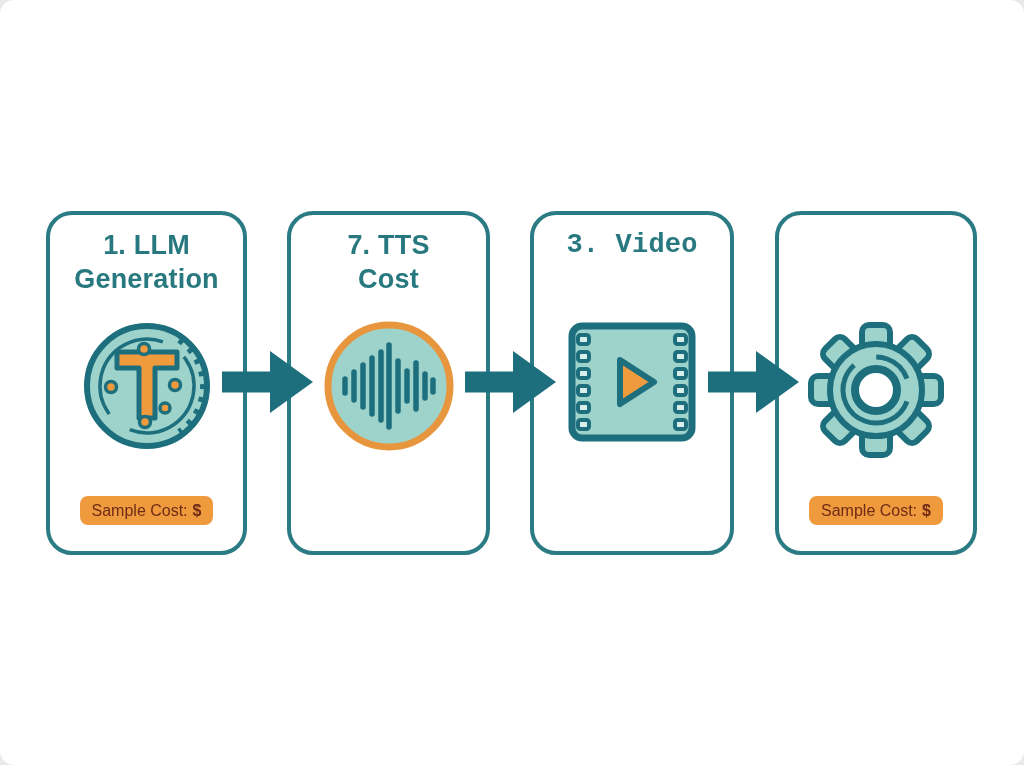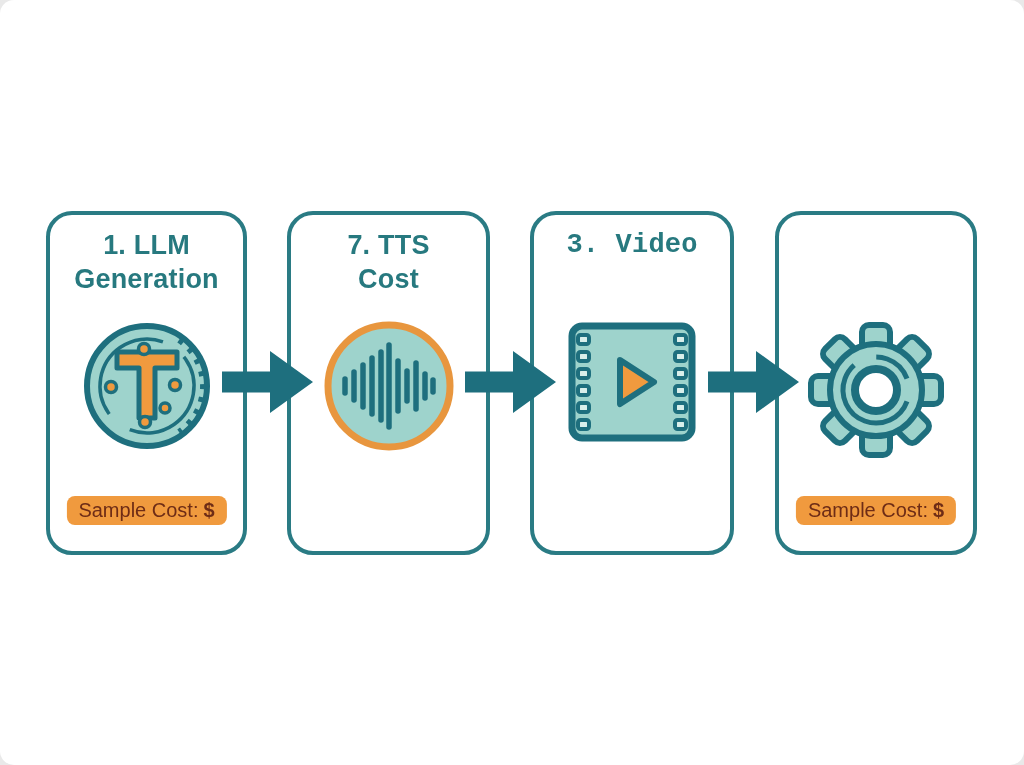--- a/index.html
+++ b/index.html
@@ -36,21 +36,21 @@
     position:absolute;left:50%;transform:translateX(-50%);
     width:140px;height:140px;
   }
   .c1 .card-icon{top:101px;}
   .c2 .card-icon{top:101px;}
   .c3 .card-icon{top:97px;}
   .c4 .card-icon{top:105px;}
   .badge{
     position:absolute;top:281px;left:50%;transform:translateX(-50%);
     background:var(--orange);border-radius:8px;padding:4px 12px;
-    white-space:nowrap;color:var(--badge-text);font-size:20px;line-height:21px;
+    white-space:nowrap;color:var(--badge-text);font-size:16px;line-height:21px;
   }
   .badge .lbl{font-weight:normal;}
   .badge .val{font-weight:bold;margin-left:5px;}
   .arrow{position:absolute;top:351px;width:91px;height:62px;z-index:5;}
   .arrow.a1{left:222px;}
   .arrow.a2{left:465px;}
   .arrow.a3{left:708px;}
   
   .sd{stroke:var(--teal-dark);}
   .fl{fill:var(--teal-light);}

